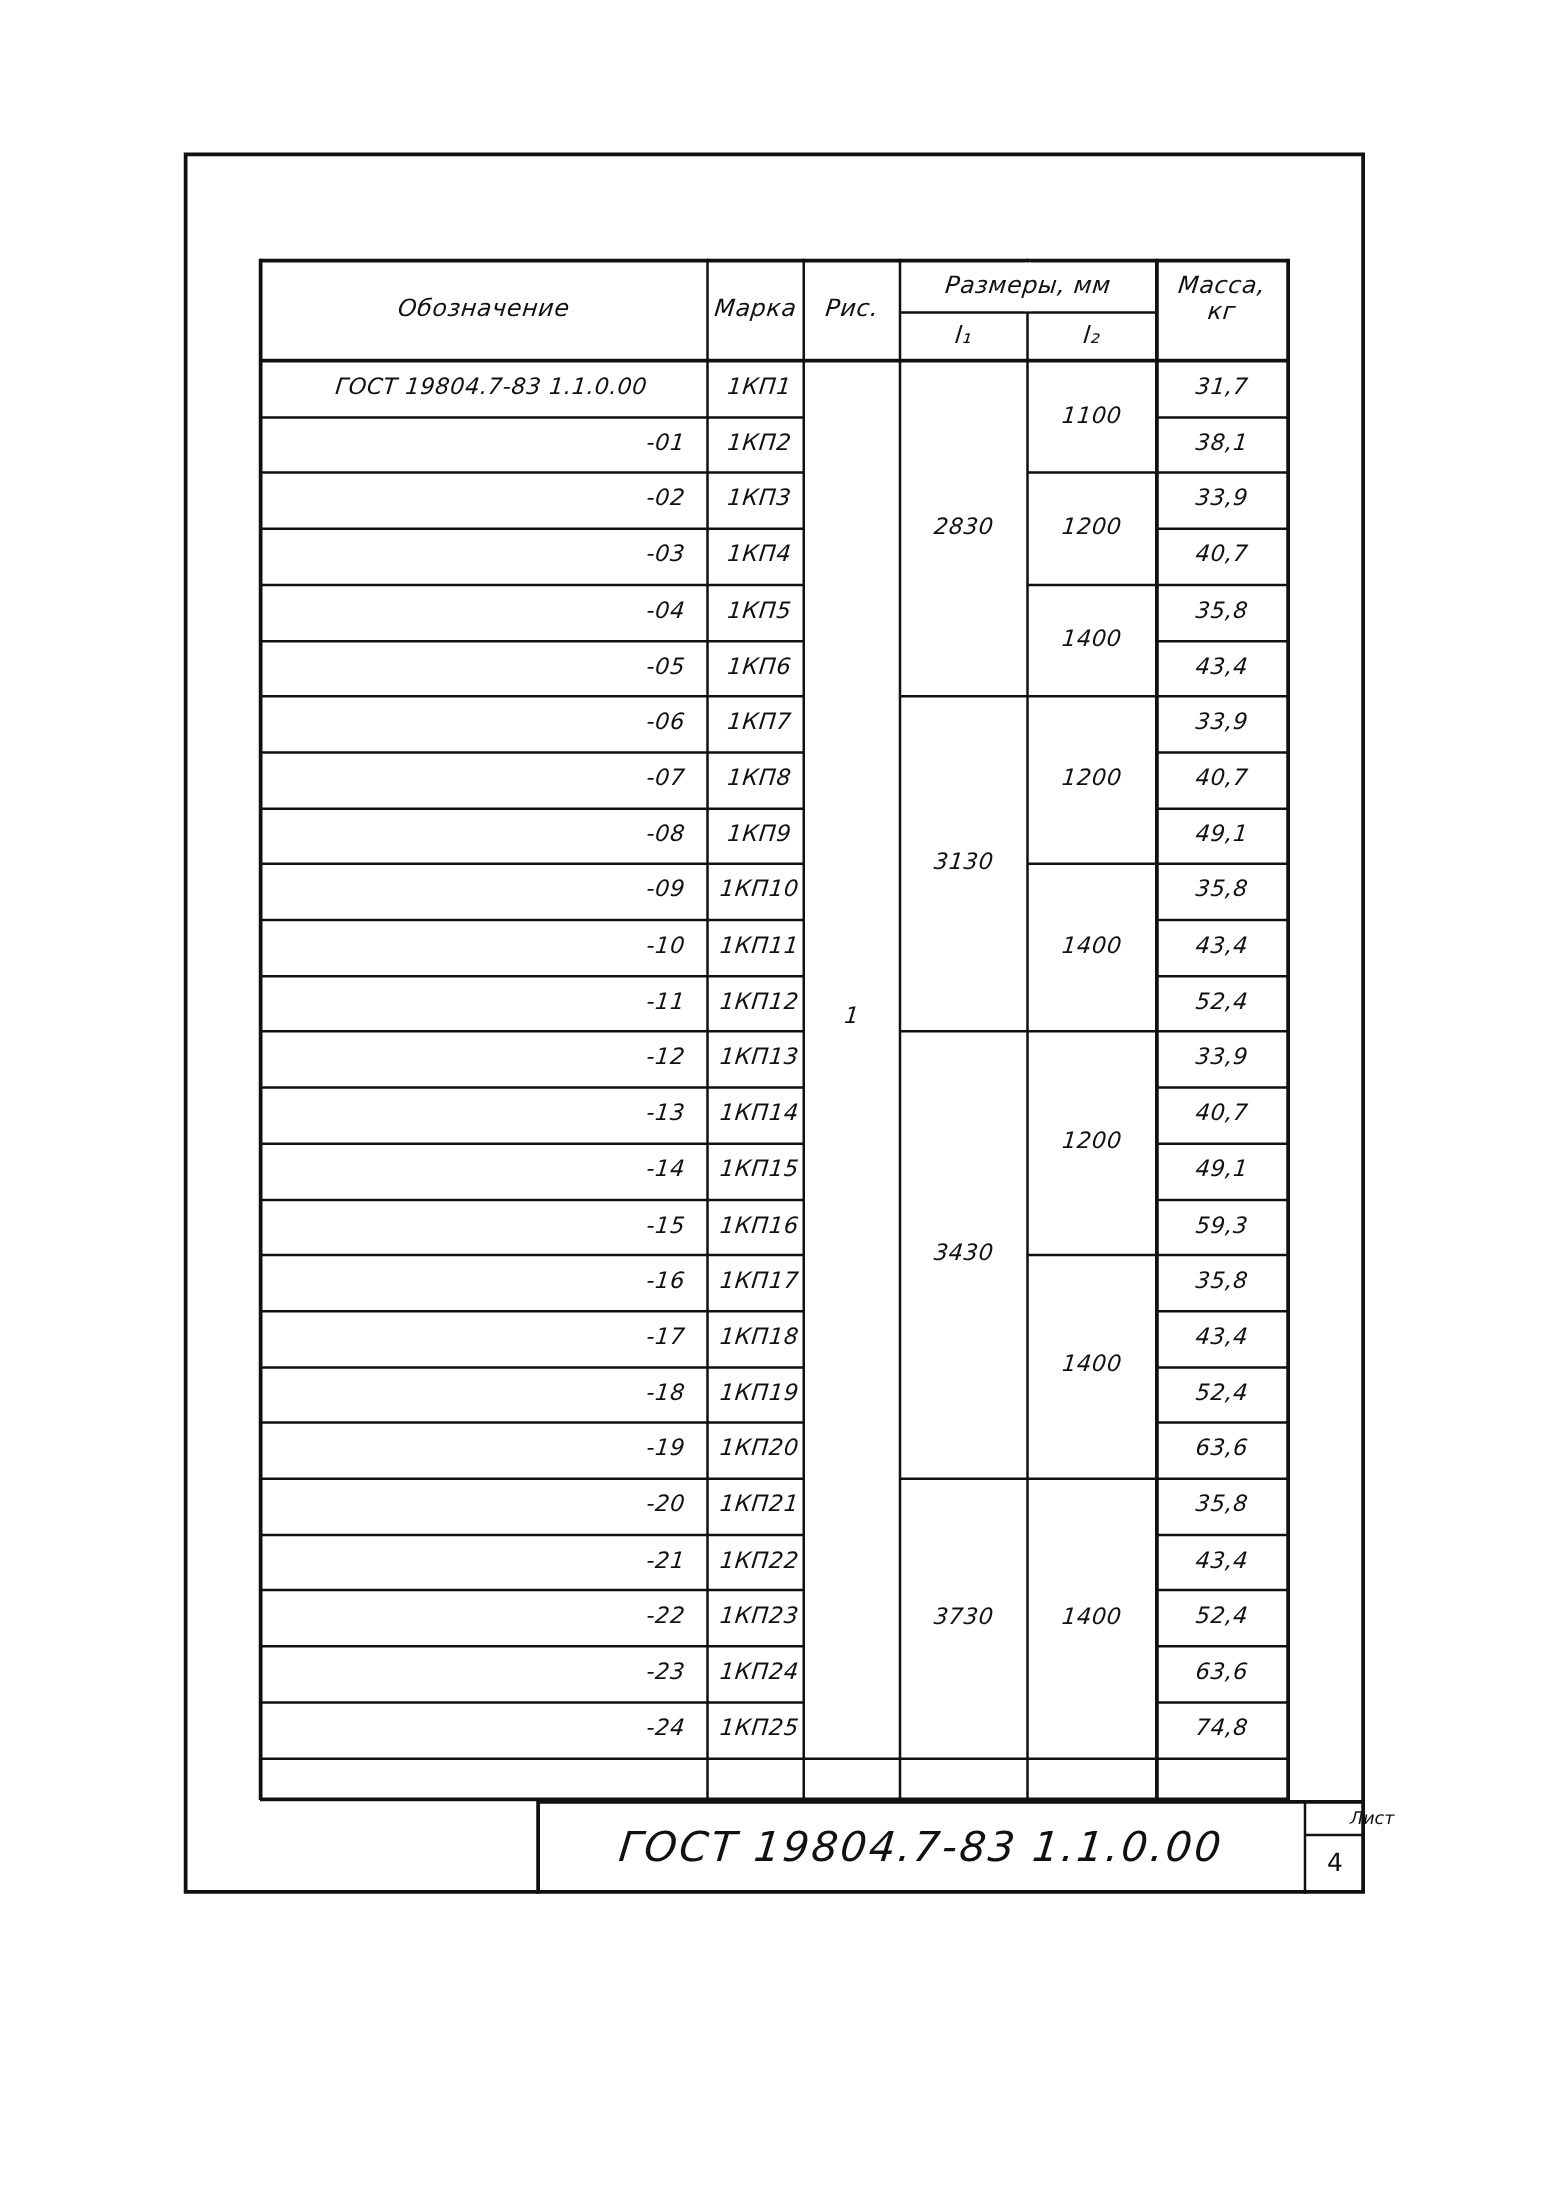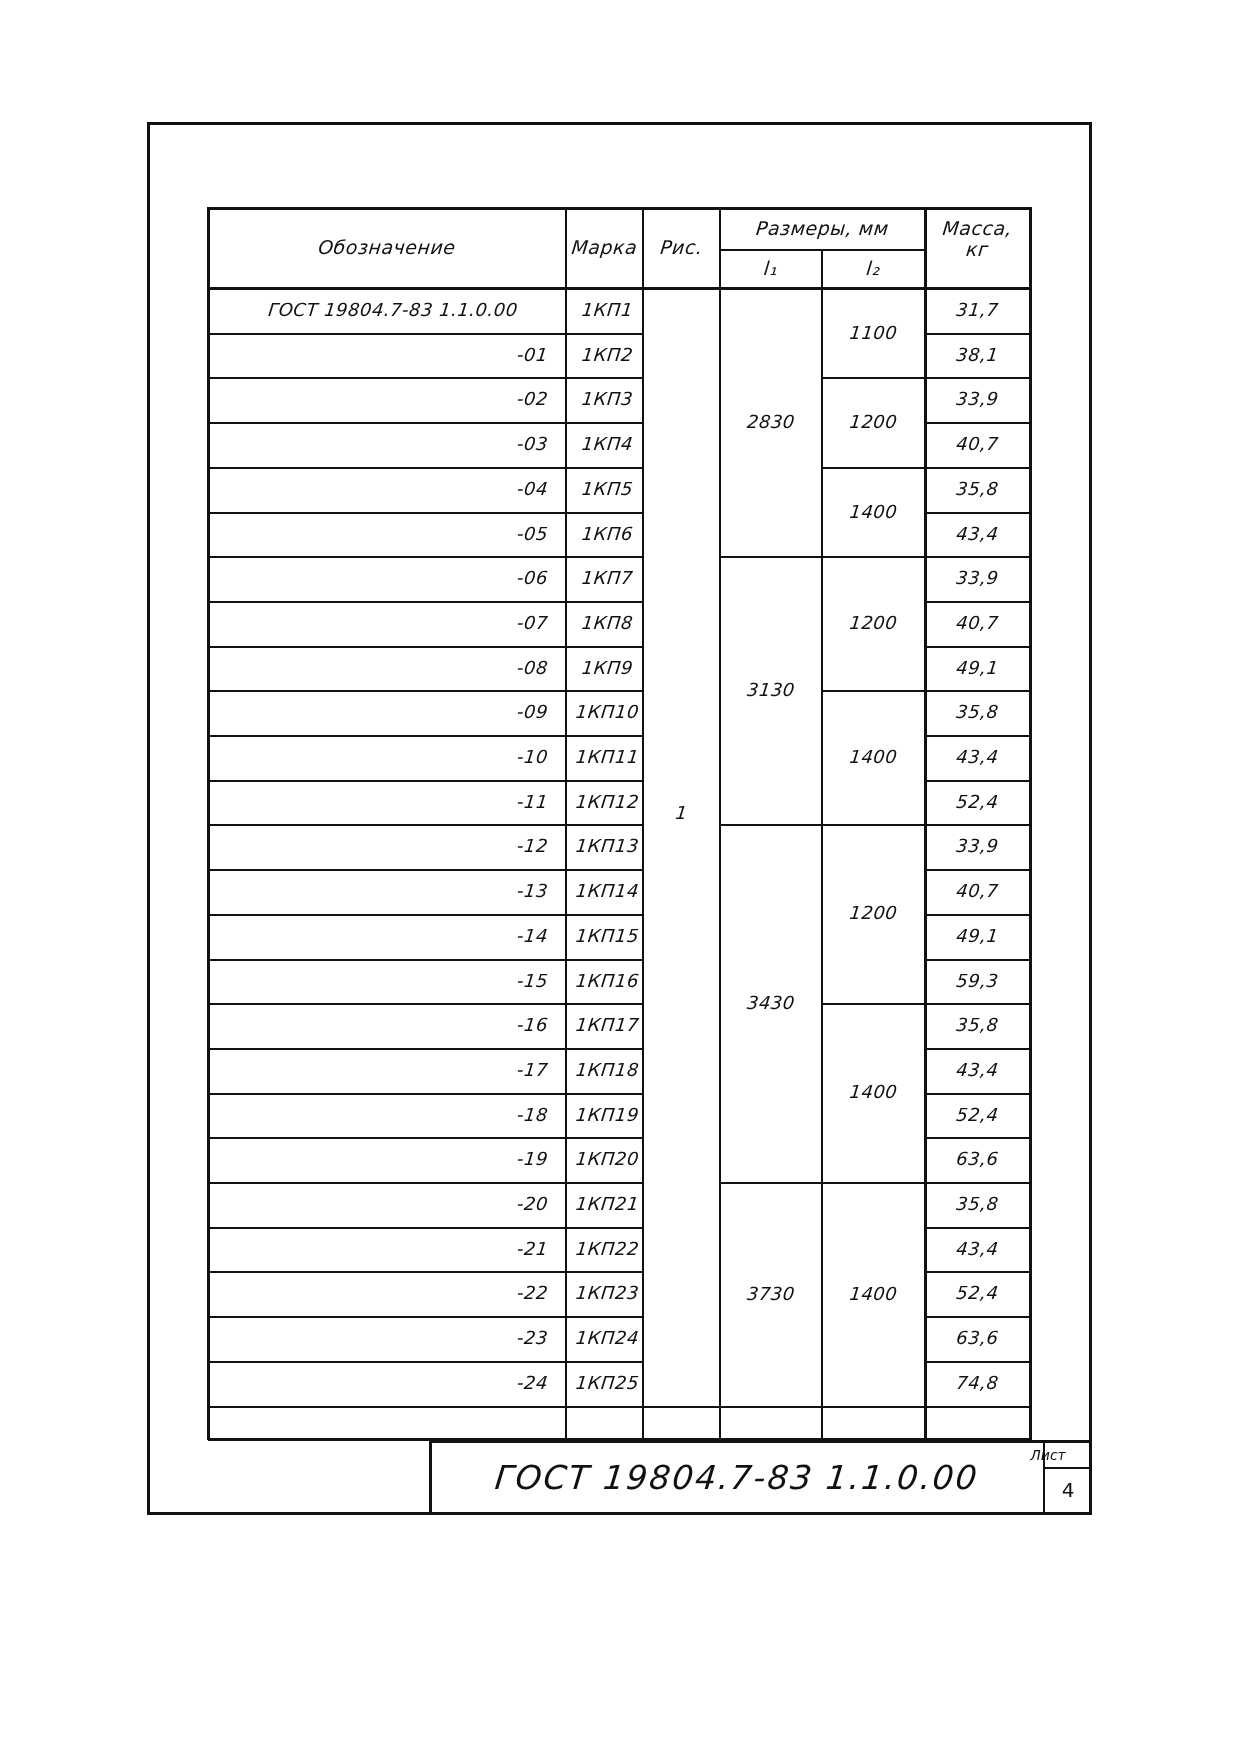--- a/index.html
+++ b/index.html
@@ -10,22 +10,22 @@
   .vline { position: absolute; background: #111; }
   .hline { position: absolute; background: #111; }
   .txt { position: absolute; font-style: italic; font-size: 18px; white-space: nowrap;
          transform: skewX(-6deg); letter-spacing: 0.5px; }
   .hdr { font-size: 19px; }
   .c { text-align: center; }
   .r { text-align: right; }
   .title-block { position: absolute; left: 430px; top: 1440px; width: 662px; height: 75px; }
   .title-text { position: absolute; left: 0; width: 614px; top: 18px; font-size: 33px;
                 text-align: center; font-style: italic; transform: skewX(-6deg); letter-spacing: 2px; }
-  .sheet-label { position: absolute; left: 1024px; top: 1443px; width: 48px; height: 24px;
-                 font-size: 14px; text-align: center; font-style: italic; line-height: 24px; }
+  .sheet-label { position: absolute; left: 1080px; top: 1443px; width: 48px; height: 24px;
+                 font-size: 14px; text-align: left; font-style: italic; line-height: 24px; }
   .sheet-num { position: absolute; left: 1044px; top: 1467px; width: 48px; height: 46px;
                font-size: 20px; text-align: center; line-height: 46px; }
 </style>
 </head>
 <body>
 
 <div class="frame"></div>
 
 <div id="table-root"></div>
 

